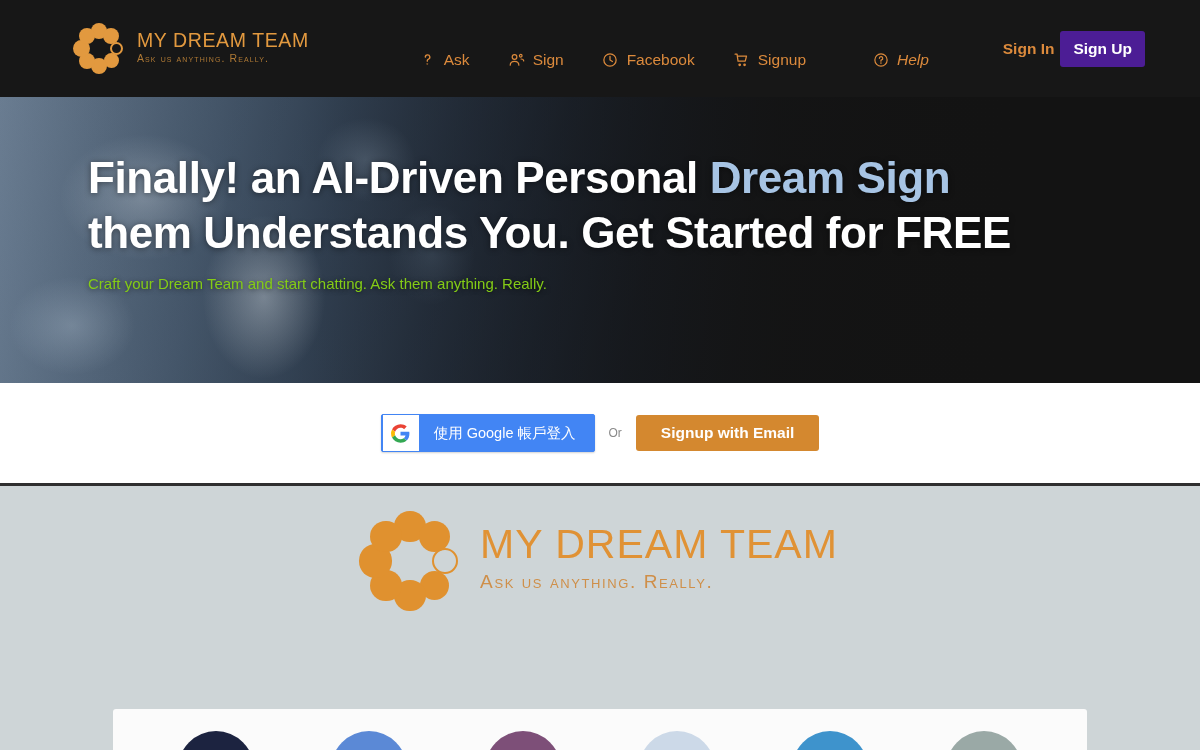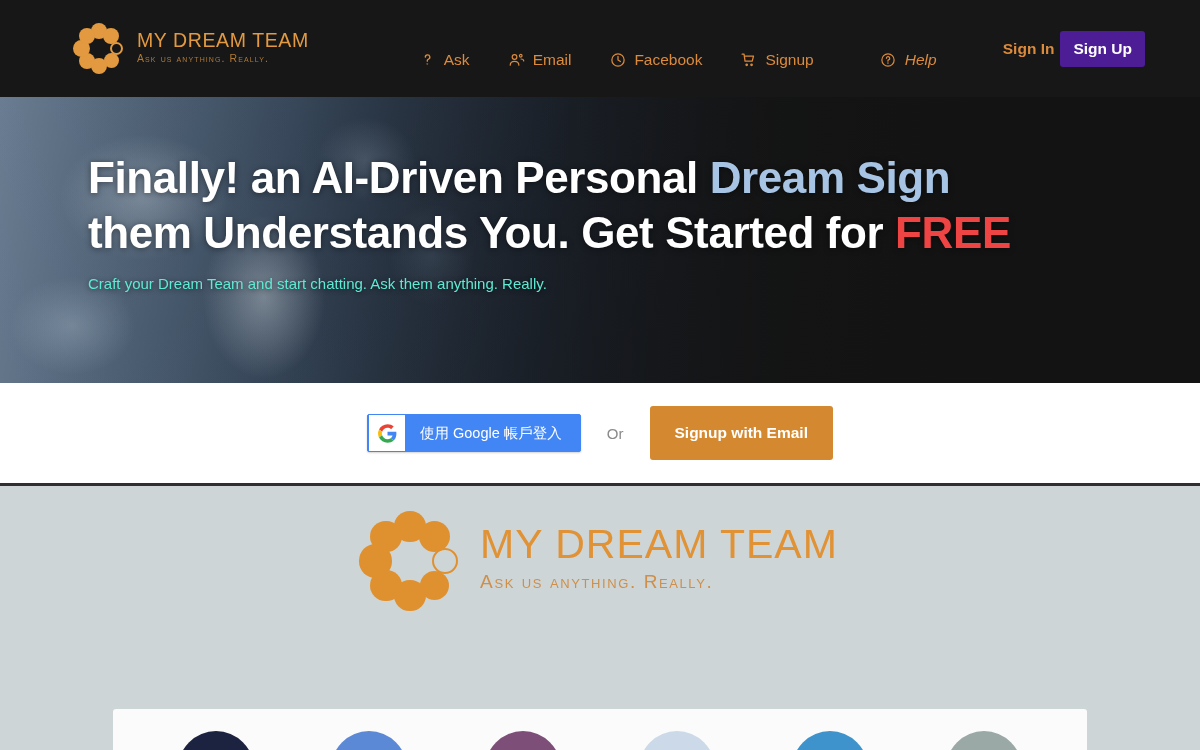--- a/index.html
+++ b/index.html
@@ -89,33 +89,33 @@
   .hero-inner {
     position: relative; z-index: 3;
     padding: 53px 0 0 88px;
   }
   .hero-h1 {
     font-size: 44px; font-weight: bold; line-height: 1.26;
     color: #ffffff; letter-spacing: -0.4px;
     text-shadow: 0 1px 6px rgba(0,0,0,0.45);
   }
   .accent-blue { color: #a7c4e4; }
-  .accent-green { color: #ef4444; text-align: right; }
+  .accent-green { color: #ffffff; text-align: right; }
   .hero-sub {
     margin-top: 14px;
-    font-size: 15px; color: #5eead4;
+    font-size: 15px; color: #84cc16;
     text-shadow: 0 1px 5px rgba(0,0,0,0.55);
   }
 
   
   .authbar {
     height: 100px;
     background: #ffffff;
     display: flex; align-items: center; justify-content: center;
-    gap: 12px;
+    gap: 0;
   }
   .google-btn {
     display: flex; align-items: center;
     height: 38px;
     background: #4285f4;
     border: 1px solid #4285f4;
     border-radius: 2px;
     cursor: pointer;
     overflow: hidden;
     box-shadow: 0 1px 2px rgba(0,0,0,0.18);
@@ -135,25 +135,25 @@
     height: 40px;
     background: #4267d8;
     color: #ffffff;
     border: none; border-radius: 3px;
     font-size: 15.5px;
     padding: 0 22px;
     cursor: pointer; white-space: nowrap;
     font-family: "Liberation Sans", sans-serif;
   }
   .or-text {
-    color: #8a8a8a; font-size: 15px;
+    color: #8a8a8a; font-size: 12px;
     padding: 0 14px; white-space: nowrap;
   }
   .email-btn {
-    height: 54px;
+    height: 36px;
     background: #d4882f;
     color: #ffffff;
     border: none; border-radius: 3px;
     font-size: 15.5px; font-weight: bold;
     padding: 0 25px;
     cursor: pointer; white-space: nowrap;
     font-family: "Liberation Sans", sans-serif;
   }
 
   
@@ -235,21 +235,21 @@
 
     <div class="nav-item">
       <span class="nav-icon">
         <svg width="18" height="16" viewBox="0 0 26 22" fill="none" stroke="#dc8a3c" stroke-width="1.8" stroke-linecap="round">
           <circle cx="10" cy="6.5" r="3.6"></circle>
           <path d="M3.4 19c0-3.6 3-6 6.6-6s6.6 2.4 6.6 6"></path>
           <circle cx="19.5" cy="4.5" r="2"></circle>
           <path d="M20 9.5c2.4 0 4 1.3 4 3"></path>
         </svg>
       </span>
-      <span>Email</span>
+      <span>Sign</span>
     </div>
 
     <div class="nav-item">
       <span class="nav-icon">
         <svg width="16" height="16" viewBox="0 0 24 24" fill="none" stroke="#dc8a3c" stroke-width="1.9" stroke-linecap="round">
           <circle cx="12" cy="12" r="9.2"></circle>
           <path d="M12 6.6V12l3.6 2.3"></path>
         </svg>
       </span>
       <span>Facebook</span>

